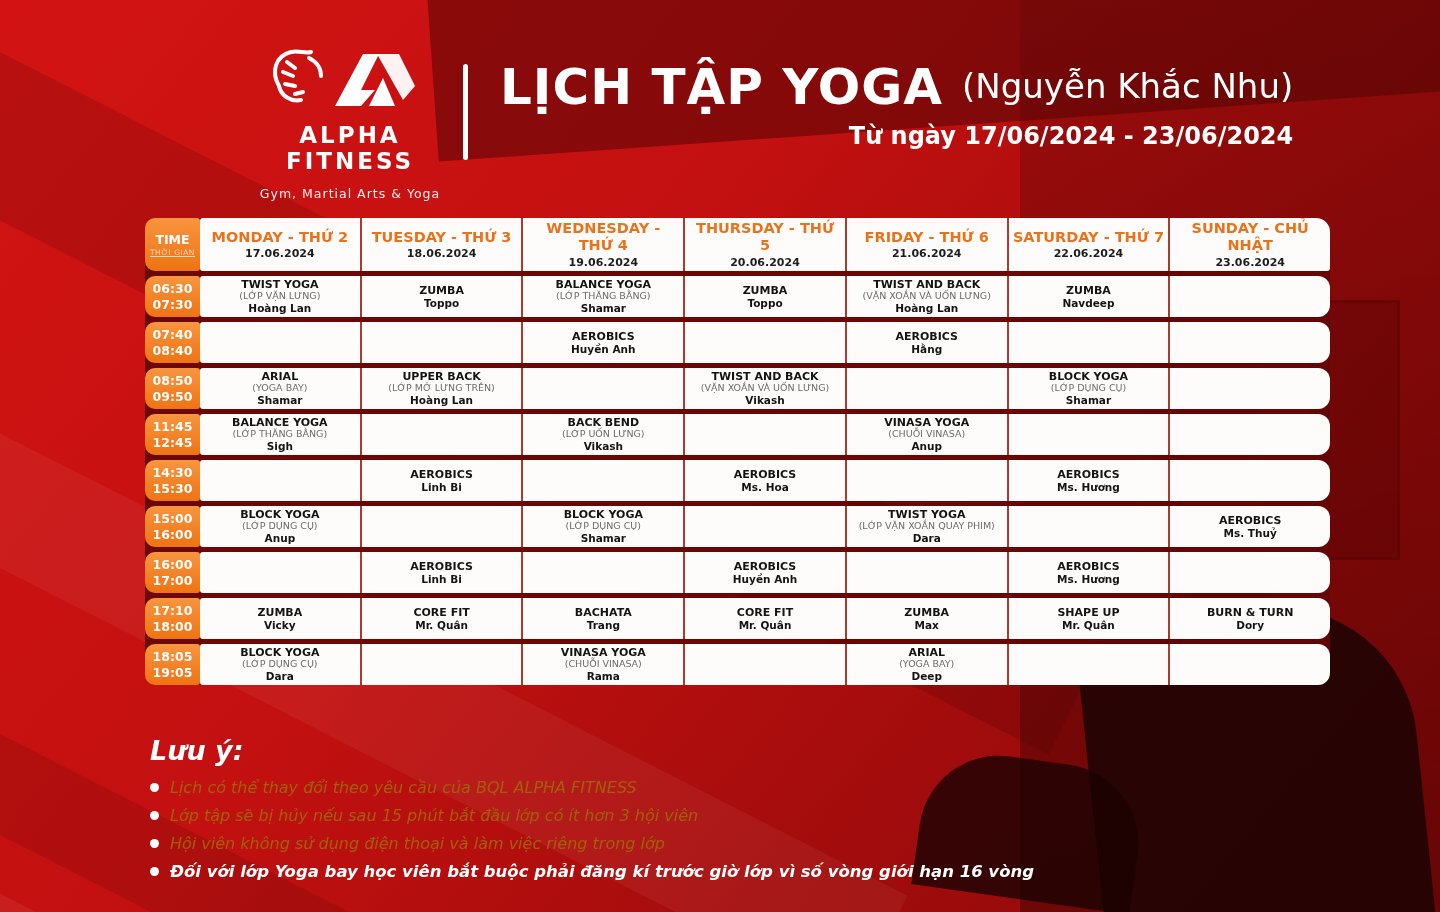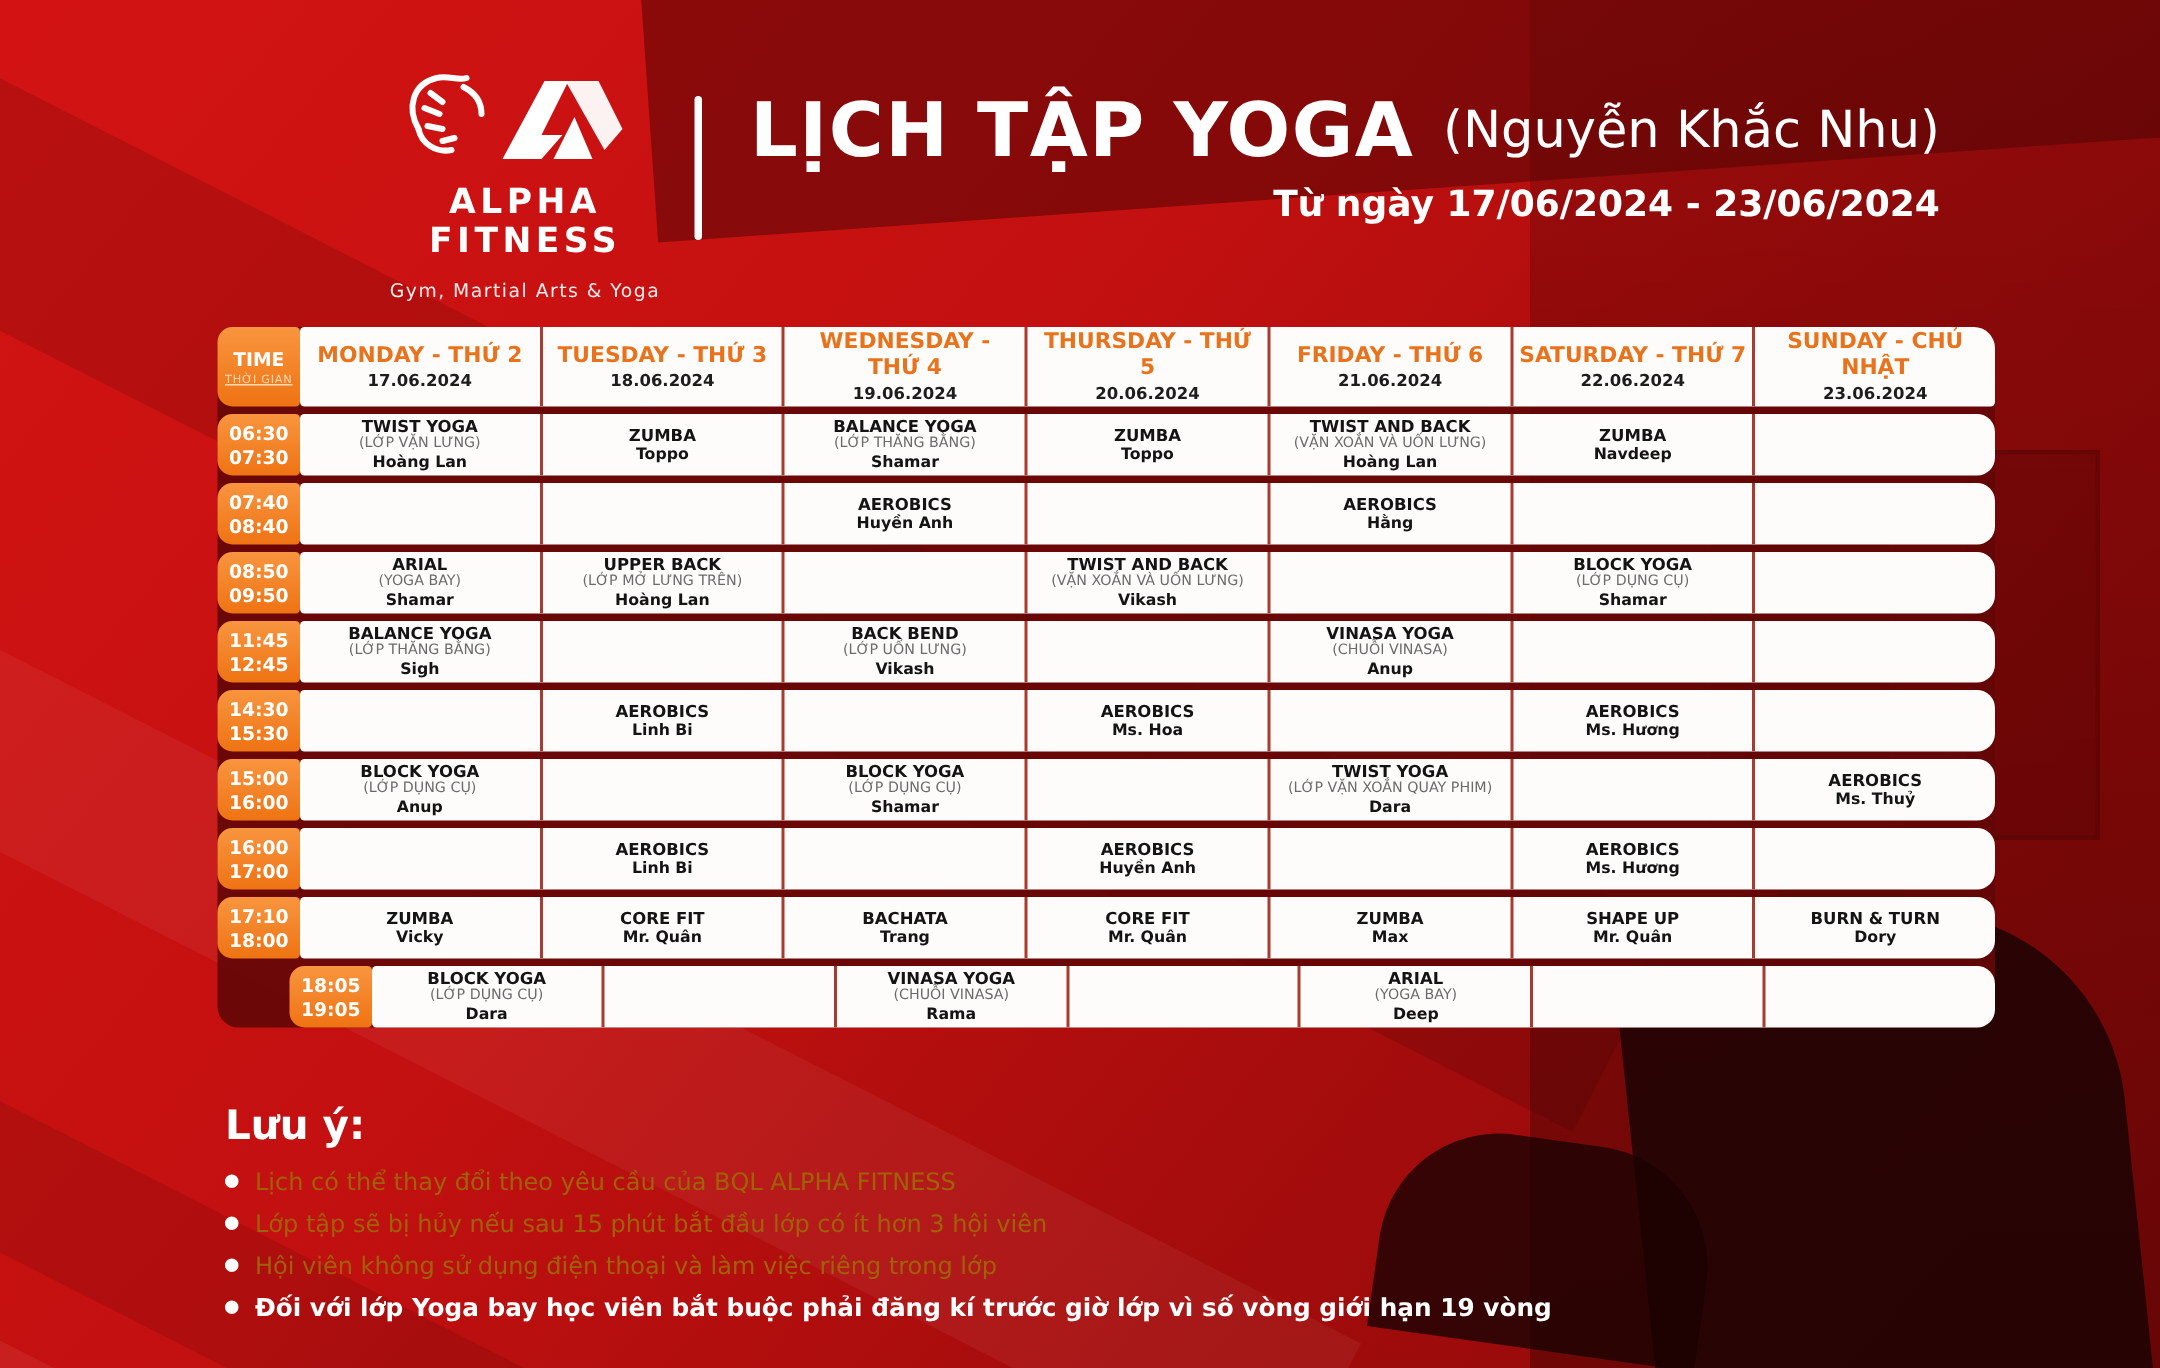--- a/index.html
+++ b/index.html
@@ -44,42 +44,42 @@
   .main-title { font-size:50px; font-weight:bold; letter-spacing:1px; line-height:1;
     display:inline-block; }
   .title-suffix { font-size:34px; font-weight:normal; margin-left:14px;
     display:inline-block; vertical-align:6px; }
   .subtitle { margin-top:10px; font-size:24px; font-weight:bold;text-align:right; }
 
   
   .schedule { position:absolute; left:145px; top:218px; width:1185px; z-index:3;
     background:rgba(100,7,7,0.92); border-radius:14px; padding:0; }
   .srow { display:flex; margin-bottom:5px; height:41px; }
-  .srow:last-child { margin-bottom:0;padding-left:48px; }
+  .srow:last-child { margin-bottom:0; }
   .srow.head { height:53px; }
   .time-cell { width:55px; flex:0 0 55px; background:linear-gradient(180deg,#f8953f,#ef7313);
     border-radius:10px 3px 3px 10px; color:#fff; display:flex; flex-direction:column;
     justify-content:center; align-items:center; font-weight:bold; font-size:12.5px;
     line-height:1.25; }
   .time-cell .sub-label { font-size:7.5px; font-weight:normal; color:#ffd9b8; letter-spacing:.5px;text-decoration:underline; }
   .row-body { flex:1; display:flex; background:#fdfcfb; border-radius:3px 12px 12px 3px;
     overflow:hidden; }
   .srow.head .row-body { border-radius:3px 14px 3px 3px; }
   .srow:last-child .row-body { border-radius:3px 12px 12px 3px; }
   .day-cell, .class-cell { flex:1 1 0; display:flex; flex-direction:column; justify-content:center;
     align-items:center; text-align:center; border-left:2px solid #a93a2e; padding:1px 4px; }
   .day-cell:first-child, .class-cell:first-child { border-left:none; }
   .day-name { color:#e9731d; font-weight:bold; font-size:14.5px; line-height:1.15; }
   .day-date { color:#1d1d1d; font-weight:bold; font-size:11px; margin-top:2px; }
   .cls-title { color:#141414; font-weight:bold; font-size:11px; line-height:1.2; }
   .cls-sub { color:#6b6b6b; font-size:9.5px; line-height:1.15; }
   .cls-coach { color:#141414; font-weight:bold; font-size:10.5px; line-height:1.2; }
 
   
-  .notes { position:absolute; left:150px; top:735px; z-index:3; color:#fff; }
+  .notes { position:absolute; left:150px; top:735px; z-index:3; color:#fff; font-style:italic; }
   .notes-title { font-size:27px; font-weight:bold; margin-bottom:12px; }
   .note-item { display:flex; align-items:center; margin-bottom:9px; font-size:16px;
     color:#a16207; }
   .note-item .bullet { width:9px; height:9px; border-radius:50%; background:#fff;
     margin-right:11px; flex:0 0 9px; }
   .note-item.bold { font-weight:bold; color:#ffffff; font-size:16.5px; }
 </style>
 </head>
 <body>
 
@@ -438,16 +438,16 @@
       <div class="note-item">
         <span class="bullet"></span>
         <span>Lớp tập sẽ bị hủy nếu sau 15 phút bắt đầu lớp có ít hơn 3 hội viên</span>
       </div>
       <div class="note-item">
         <span class="bullet"></span>
         <span>Hội viên không sử dụng điện thoại và làm việc riêng trong lớp</span>
       </div>
       <div class="note-item bold">
         <span class="bullet"></span>
-        <span>Đối với lớp Yoga bay học viên bắt buộc phải đăng kí trước giờ lớp vì số vòng giới hạn 19 vòng</span>
+        <span>Đối với lớp Yoga bay học viên bắt buộc phải đăng kí trước giờ lớp vì số vòng giới hạn 16 vòng</span>
       </div>
     </div>
 </div>
 
 </body></html>

